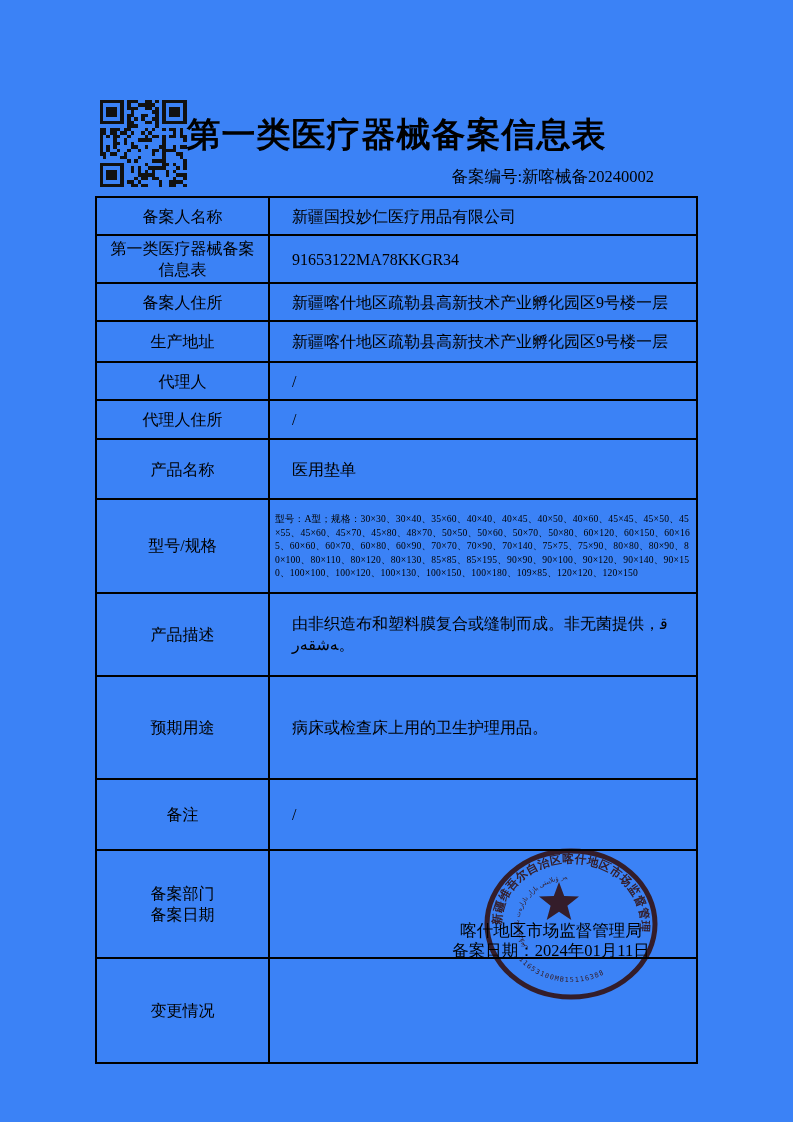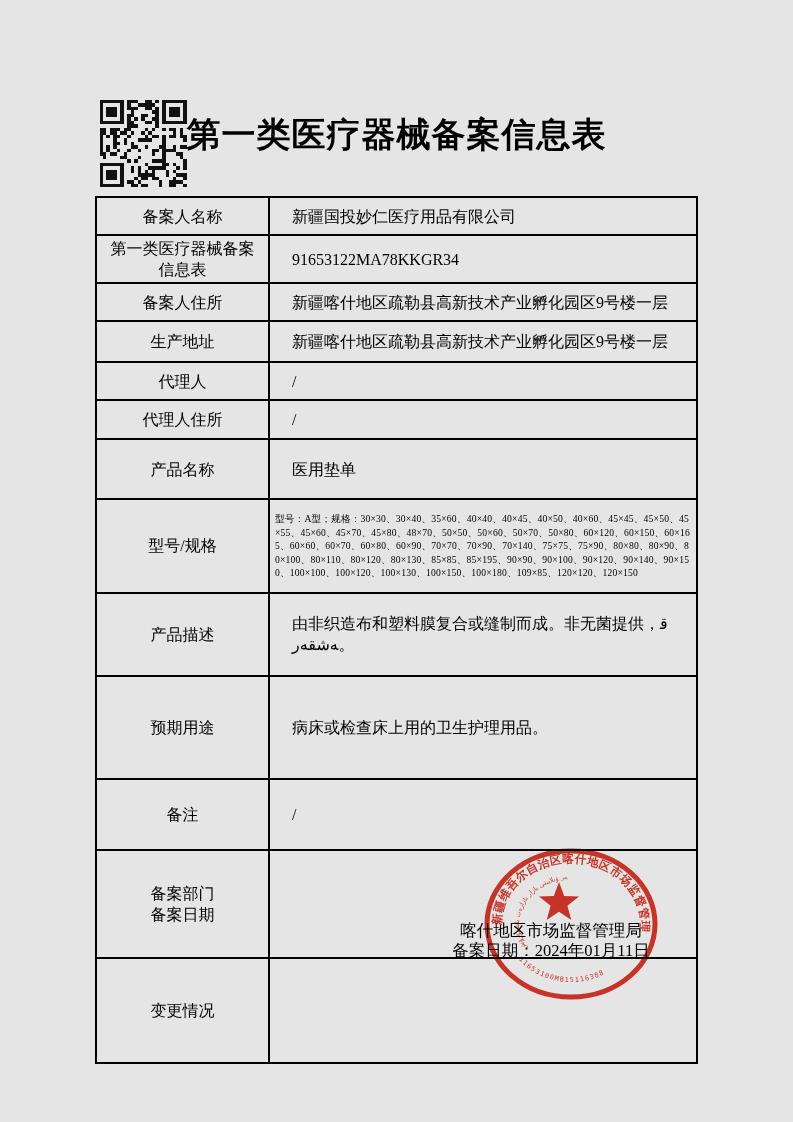--- a/index.html
+++ b/index.html
@@ -1,17 +1,17 @@
 <!DOCTYPE html>
 <html><head>
 <meta charset="utf-8">
 <style>
   html,body{margin:0;padding:0;background:#ffffff;}
   .page{
-    position:relative;width:793px;height:1122px;background:#e5e5e5;overflow:hidden;
+    position:relative;width:793px;height:1122px;background:#3b82f6;overflow:hidden;
     font-family:"Liberation Serif","DejaVu Serif",serif;color:#000;
   }
   
   .qr{position:absolute;left:97px;top:100px;width:92px;height:87px;}
   .qr svg{width:100%;height:100%;fill:#111;shape-rendering:crispEdges;}
   
   .title{
     position:absolute;left:95px;top:112px;width:603px;margin:0;
     text-align:center;font-size:34px;font-weight:bold;letter-spacing:1px;
   }
@@ -348,20 +348,21 @@
         <rect x="13" y="24" width="1" height="1"></rect>
         <rect x="17" y="24" width="1" height="1"></rect>
         <rect x="20" y="24" width="1" height="1"></rect>
         <rect x="21" y="24" width="1" height="1"></rect>
         <rect x="24" y="24" width="1" height="1"></rect>
       </svg>
   </div>
 
   <h1 class="title">第一类医疗器械备案信息表</h1>
 
+  <div class="filing-no">备案编号:新喀械备20240002</div>
 
   <table class="form">
     <tbody>
       <tr class="h38">
         <td class="lab">备案人名称</td>
         <td class="val">新疆国投妙仁医疗用品有限公司</td>
       </tr>
       <tr class="h41">
         <td class="lab">第一类医疗器械备案信息表</td>
         <td class="val">91653122MA78KKGR34</td>

